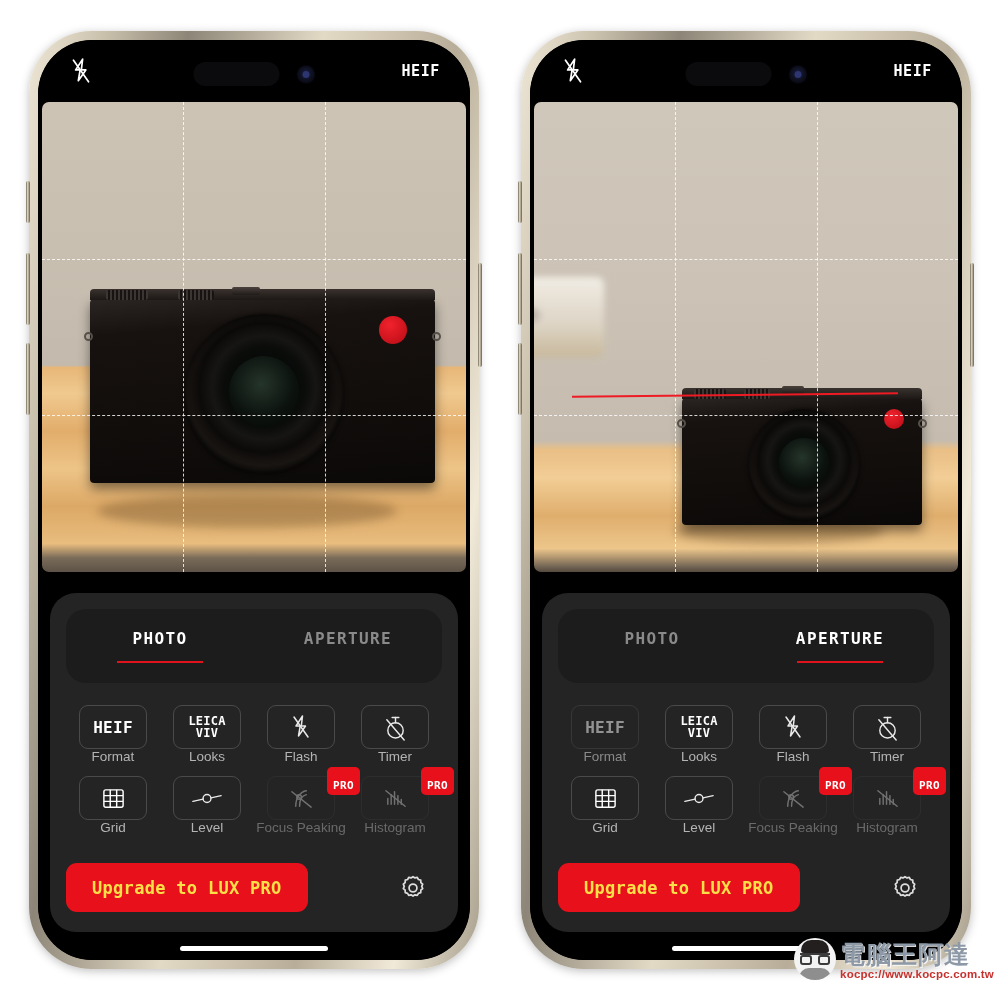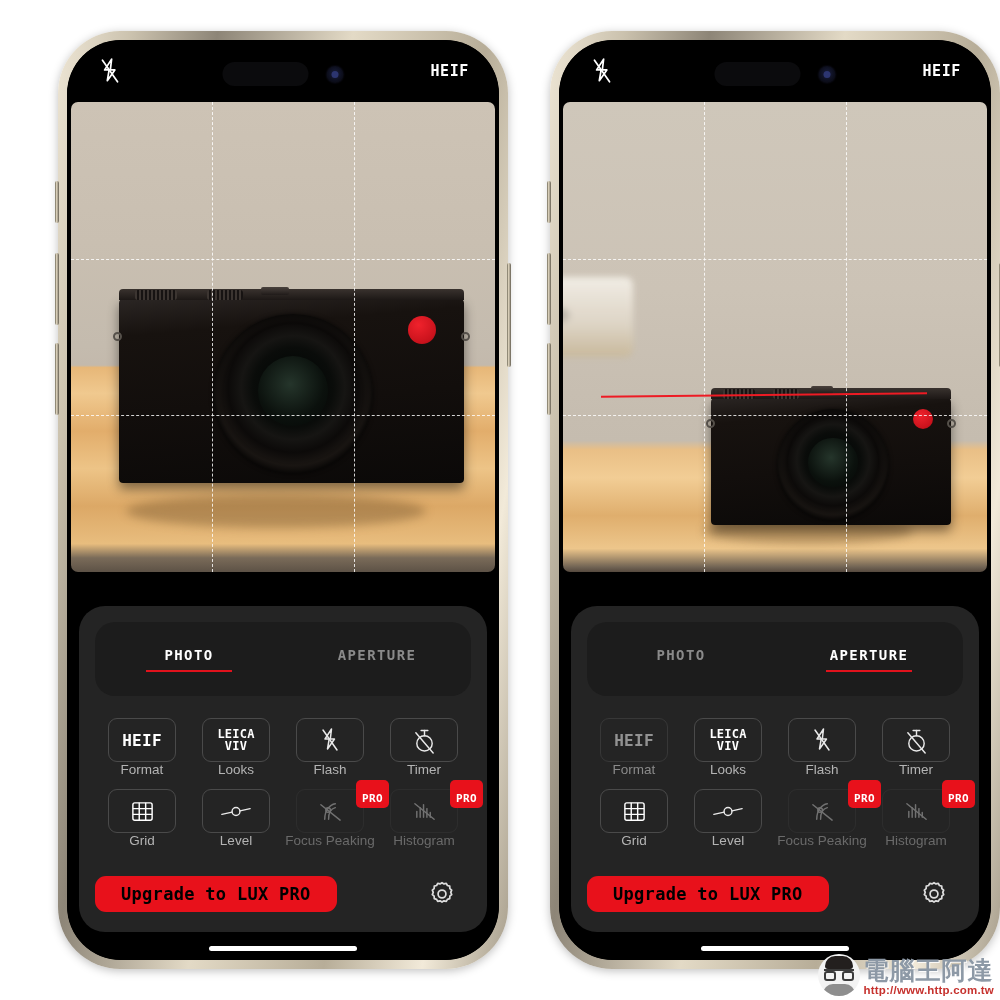--- a/index.html
+++ b/index.html
@@ -6,21 +6,21 @@
   html, body {
     width: 1000px; height: 1000px;
     background: #ffffff;
     font-family: "Liberation Sans", sans-serif;
     overflow: hidden;
   }
   .stage {
     position: relative;
     width: 1000px; height: 1000px;
     display: flex;
-    justify-content: flex-end;
+    justify-content: center;
     align-items: center;
     gap: 42px;
   }
 
   
   .phone {
     position: relative;
     width: 450px; height: 938px;
     border-radius: 62px;
     background: linear-gradient(100deg,#efe7d6 0%,#cbc2ae 12%,#8d8577 26%,#e3dac6 48%,#b7ad98 70%,#f2ead9 86%,#a79e8c 100%);
@@ -238,26 +238,26 @@
     align-items: center;
   }
   .seg {
     flex: 1;
     text-align: center;
     position: relative;
     cursor: pointer;
   }
   .seg-label {
     font-family: "DejaVu Sans Mono", monospace;
-    font-size: 14px;
+    font-size: 16px;
     font-weight: 700;
     letter-spacing: 1.4px;
     color: #8a8a8a;
     display: inline-block;
-    padding-bottom: 9px;
+    padding-bottom: 15px;
   }
   .seg.active .seg-label { color: #ffffff; }
   .seg.active .seg-label::after {
     content: "";
     position: absolute;
     left: 50%; transform: translateX(-50%);
     bottom: 0;
     width: 86px; height: 2px;
     background: #e0121c;
   }
@@ -328,24 +328,24 @@
 
   .panel-footer {
     margin-top: 26px;
     display: flex;
     align-items: center;
     justify-content: space-between;
     padding-right: 8px;
   }
   .upgrade-btn {
     background: #e8111b;
-    color: #000000;
+    color: #fde047;
     border: none;
     border-radius: 11px;
-    height: 36px;
+    height: 49px;
     padding: 0 26px;
     font-family: "DejaVu Sans Mono", monospace;
     font-weight: 700;
     font-size: 17px;
     letter-spacing: .3px;
     cursor: pointer;
   }
   .gear-btn {
     width: 30px; height: 30px;
     cursor: pointer;
@@ -357,21 +357,21 @@
     transform: translateX(-50%);
     width: 148px; height: 5px;
     border-radius: 3px;
     background: #ffffff;
     z-index: 9;
   }
 
   
   .watermark {
     position: absolute;
-    right: 6px; bottom: 4px;
+    right: 6px; bottom: 20px;
     display: flex;
     align-items: flex-end;
     gap: 4px;
     z-index: 30;
   }
   .wm-face {
     width: 42px; height: 42px;
     border-radius: 50%;
     background: #f3f3f3;
     position: relative;
@@ -762,17 +762,17 @@
 
   <div class="watermark">
     <div class="wm-face">
       <div class="wm-glasses">
           <span></span>
           <span></span>
         </div>
     </div>
     <div class="wm-text">
       <div class="wm-cn">電腦王阿達</div>
-      <div class="wm-url">http://www.http.com.tw</div>
+      <div class="wm-url">kocpc://www.kocpc.com.tw</div>
     </div>
   </div>
 
 </div>
 
 </body></html>

